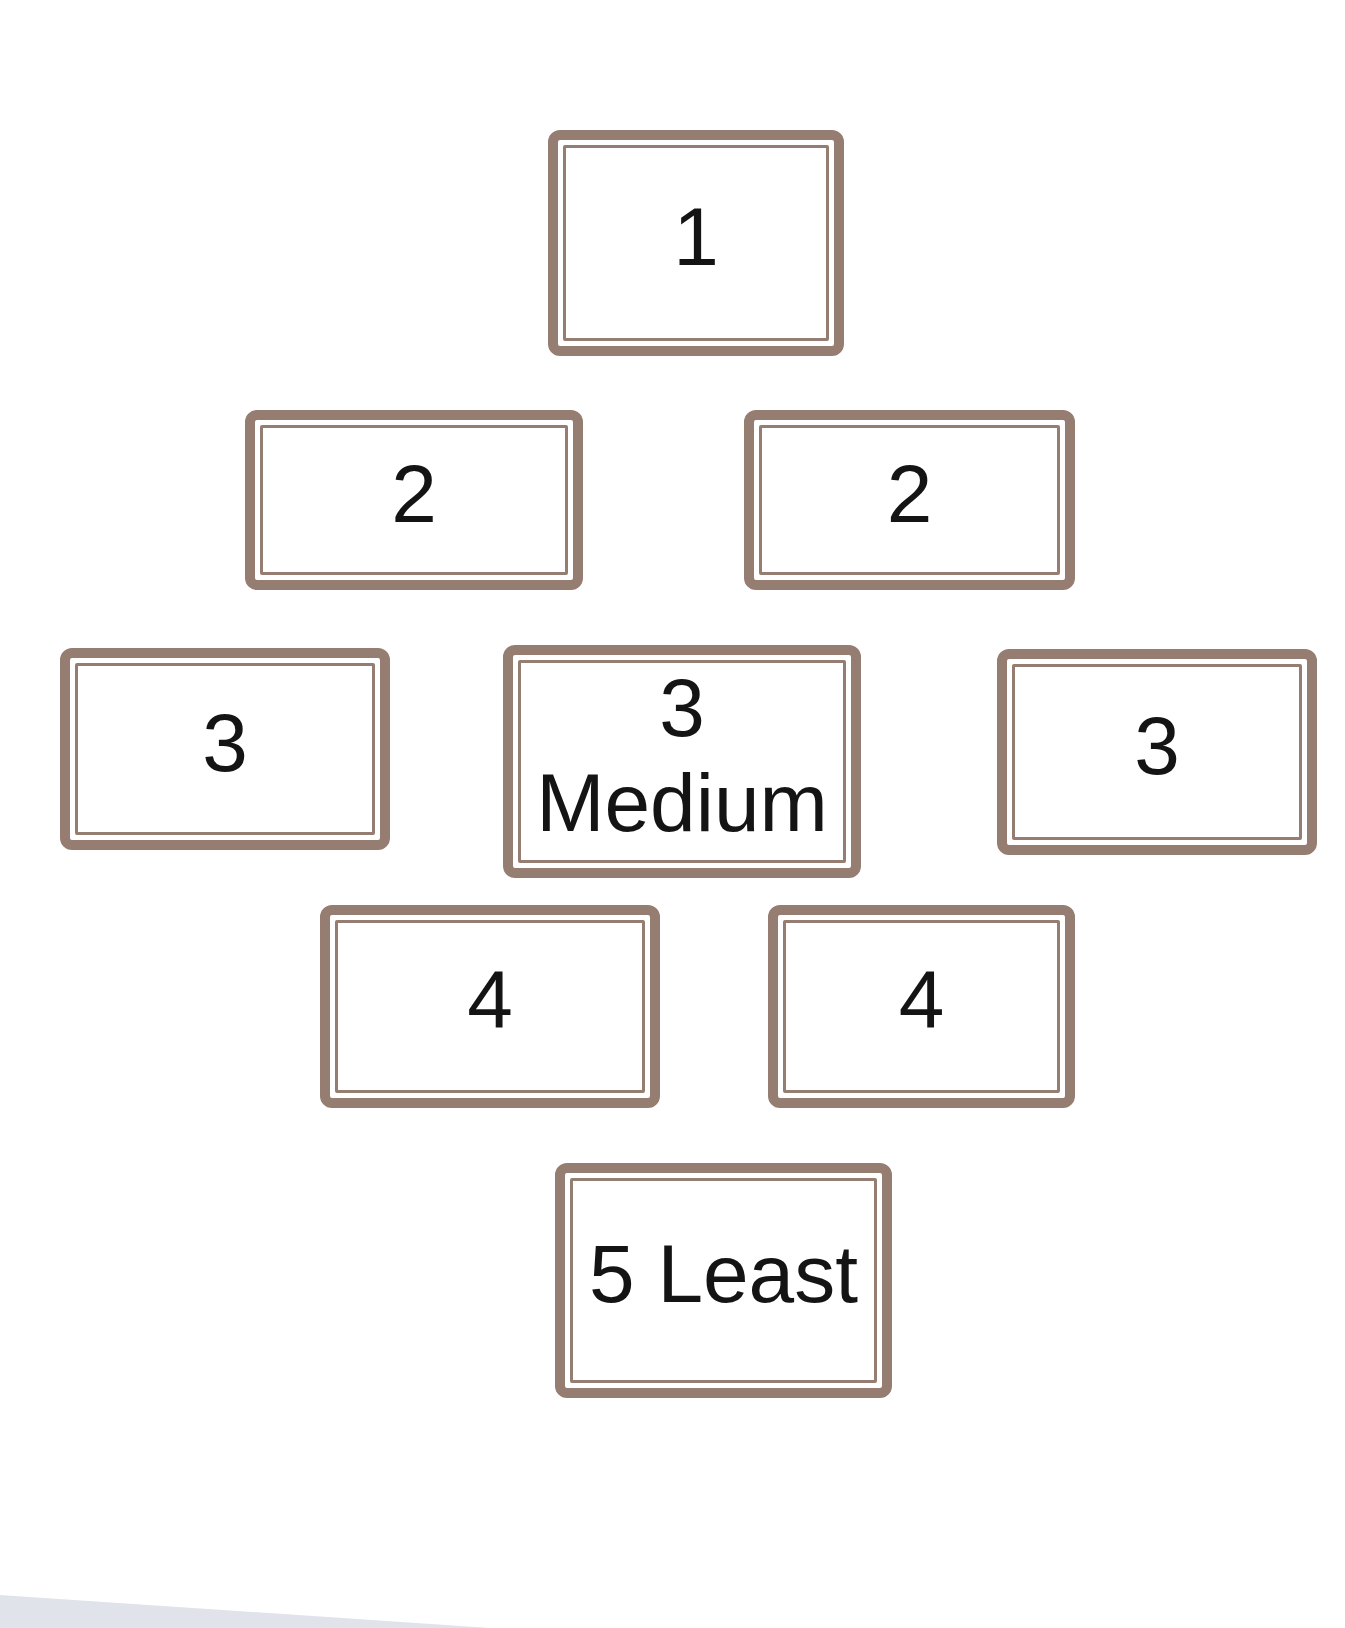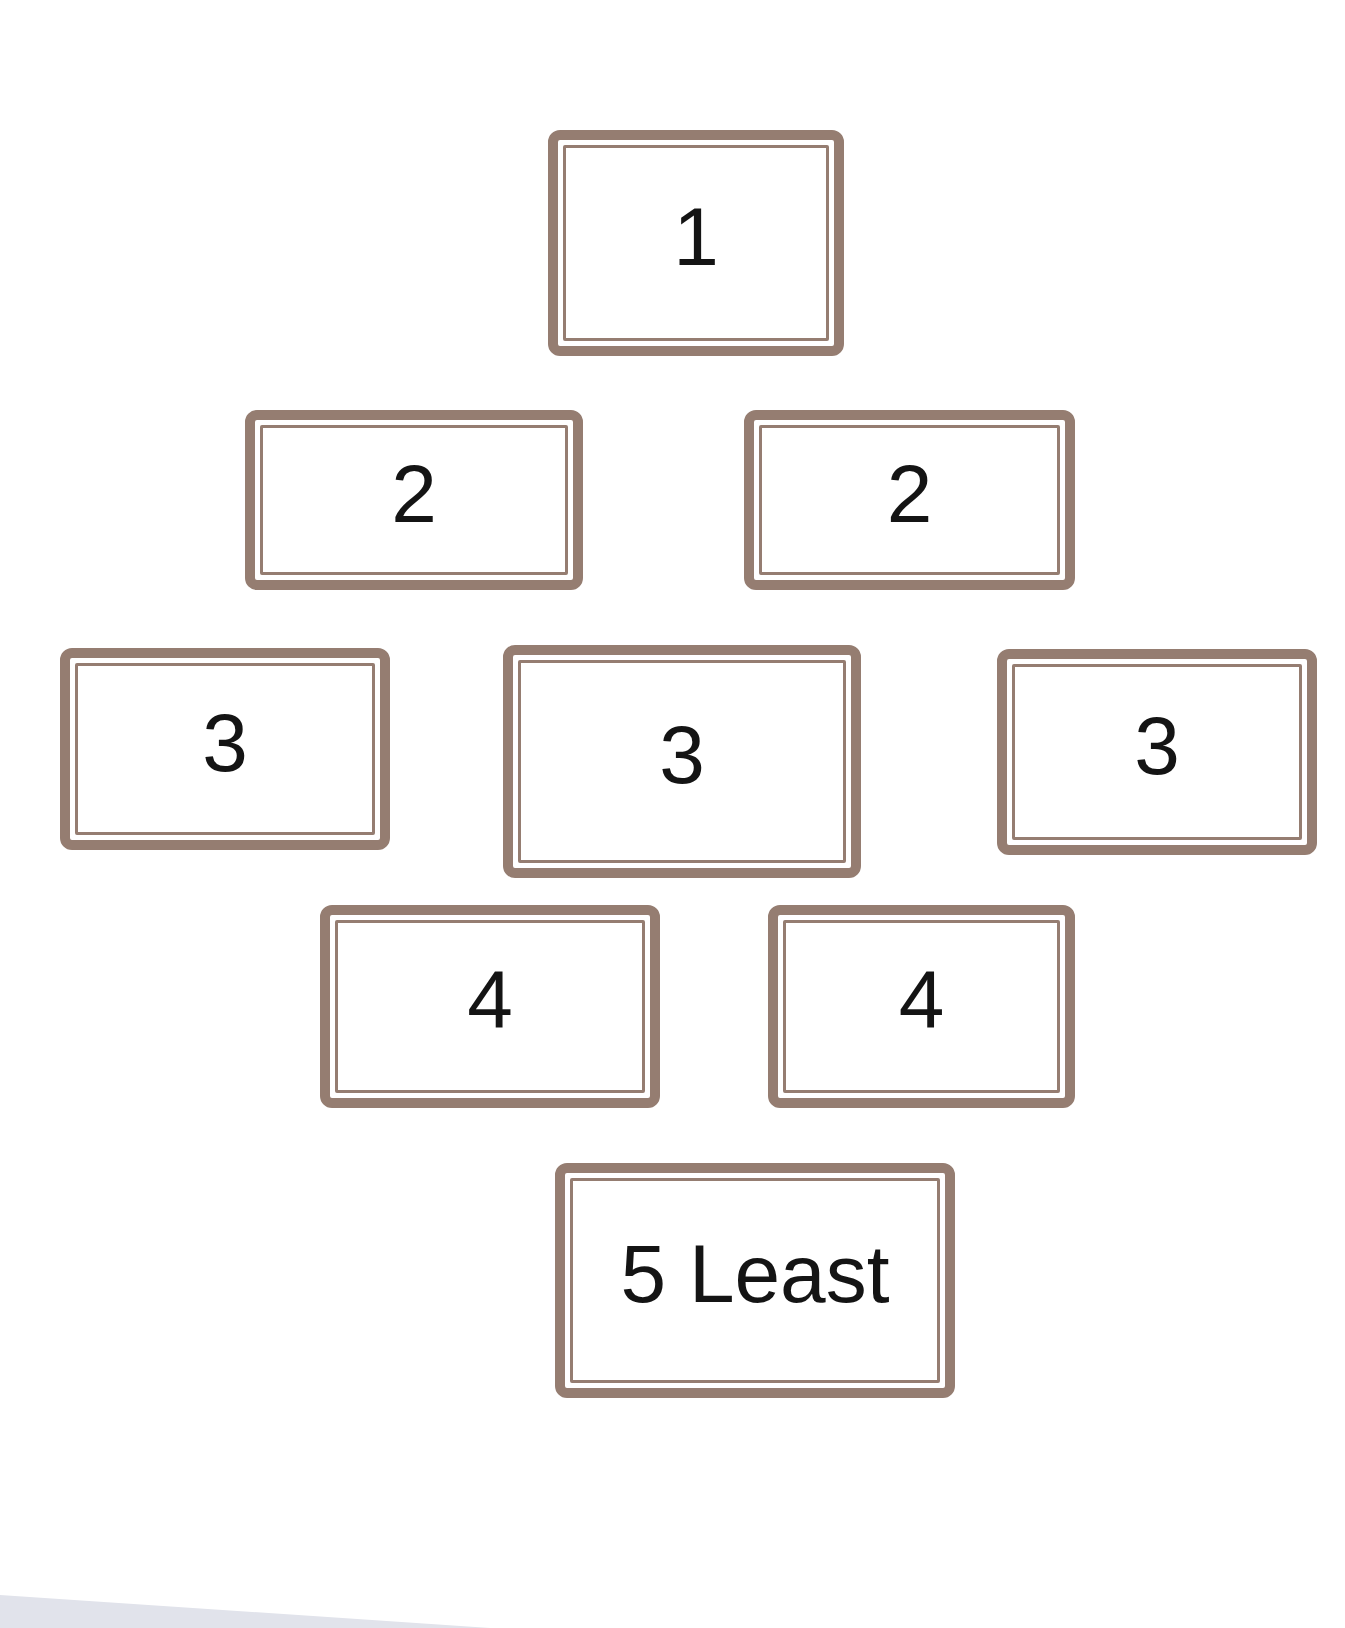--- a/index.html
+++ b/index.html
@@ -62,21 +62,21 @@
 
   
   #rank-1        { left: 548px;  top: 130px;  width: 296px; height: 226px; }
   #rank-2-left   { left: 245px;  top: 410px;  width: 338px; height: 180px; }
   #rank-2-right  { left: 744px;  top: 410px;  width: 331px; height: 180px; }
   #rank-3-left   { left: 60px;   top: 648px;  width: 330px; height: 202px; }
   #rank-3-center { left: 503px;  top: 645px;  width: 358px; height: 233px; }
   #rank-3-right  { left: 997px;  top: 649px;  width: 320px; height: 206px; }
   #rank-4-left   { left: 320px;  top: 905px;  width: 340px; height: 203px; }
   #rank-4-right  { left: 768px;  top: 905px;  width: 307px; height: 203px; }
-  #rank-5        { left: 555px;  top: 1163px; width: 400px; height: 235px; }
+  #rank-5        { left: 555px;  top: 1163px; width: 337px; height: 235px; }
 </style>
 </head>
 <body>
 
 <div class="canvas">
 
   <div class="box" id="rank-1">
     <div class="box-inner">
       <div class="box-label">
         <div>1</div>
@@ -105,20 +105,21 @@
       <div class="box-label">
         <div>3</div>
       </div>
     </div>
   </div>
 
   <div class="box" id="rank-3-center">
     <div class="box-inner">
       <div class="box-label">
         <div>3</div>
+        <div>Medium</div>
       </div>
     </div>
   </div>
 
   <div class="box" id="rank-3-right">
     <div class="box-inner">
       <div class="box-label">
         <div>3</div>
       </div>
     </div>

